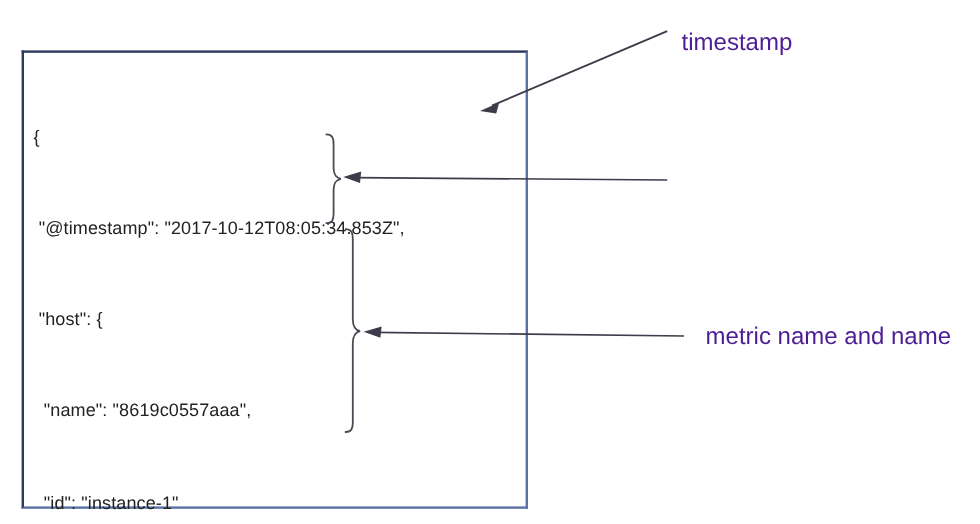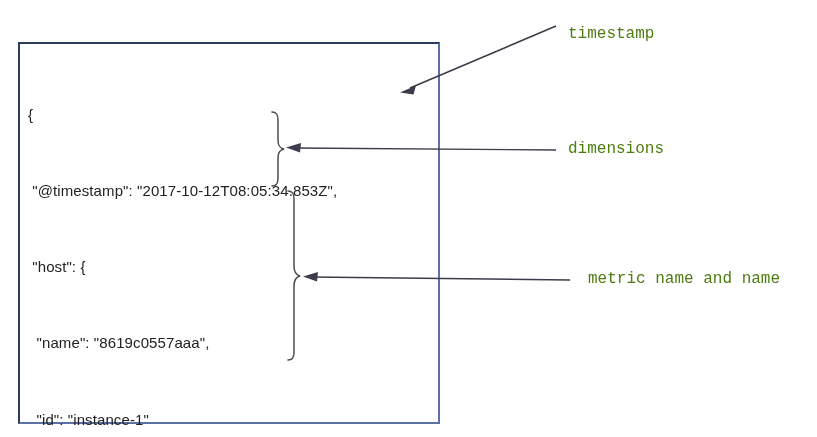--- a/index.html
+++ b/index.html
@@ -62,23 +62,23 @@
     left: 0;
     top: 0;
     width: 817px;
     height: 437px;
     pointer-events: none;
   }
 
   
   .callout {
     position: absolute;
-    font-family: Liberation Mono, monospace;
-    font-size: 16px;
-    color: #4d7c0f;
+    font-family: Liberation Sans, sans-serif;
+    font-size: 20px;
+    color: #4c1d95;
     white-space: nowrap;
   }
   #label-timestamp { left: 568px; top: 25px; }
   #label-dimensions { left: 568px; top: 140px; }
   #label-metric { left: 588px; top: 270px; }
 </style>
 </head>
 <body>
 
 <div id="stage">
@@ -136,17 +136,16 @@
     </g>
 
     <g>
       <line x1="570" y1="280" x2="312" y2="277" stroke="#3c3c4a" stroke-width="1.4"></line>
       <polygon points="303,276.5 318,272 317,281.5" fill="#3c3c4a"></polygon>
     </g>
   </svg>
 
   <div class="callout" id="label-timestamp">timestamp</div>
 
-  <div class="callout" id="label-dimensions">dimensions</div>
 
   <div class="callout" id="label-metric">metric name and name</div>
 
 </div>
 
 </body></html>

